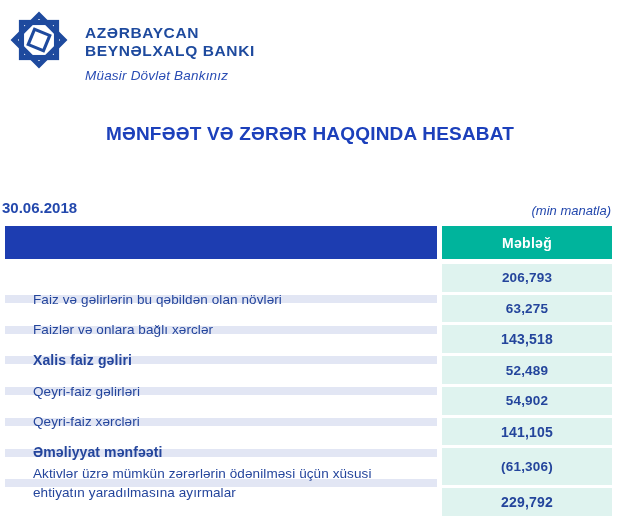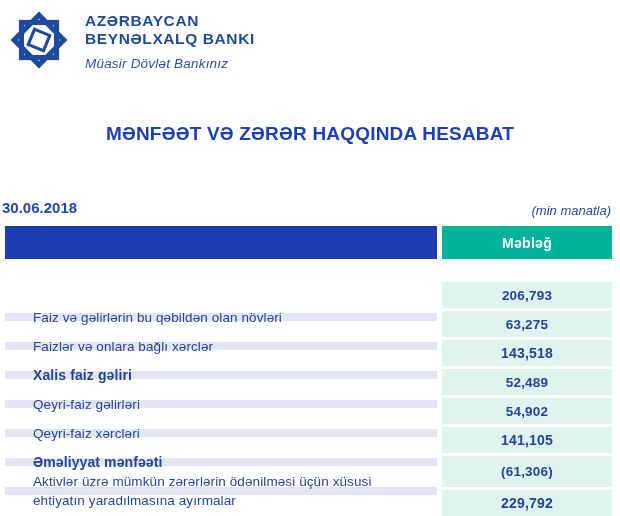--- a/index.html
+++ b/index.html
@@ -14,21 +14,21 @@
   *{box-sizing:border-box;margin:0;padding:0;}
   html,body{background:#ffffff;}
   body{font-family:"Liberation Sans",sans-serif;}
   .page{
     position:relative;width:620px;height:516px;background:#ffffff;
     overflow:hidden;margin:0 auto;
   }
   
   .brand{position:absolute;top:7px;left:6px;display:flex;gap:13px;align-items:flex-start;}
   .logo{width:66px;height:66px;flex:0 0 auto;}
-  .brand-text{padding-top:5px;}
+  .brand-text{padding-top:5px;margin-top:12px;}
   .brand-name{
     color:var(--brand-blue);font-weight:bold;font-size:15.5px;line-height:18px;
     letter-spacing:0.6px;
   }
   .brand-tagline{
     margin-top:8px;color:#2a4db4;font-style:italic;font-size:13.5px;letter-spacing:0.2px;
   }
   
   .title{
     position:absolute;top:123px;left:0;width:100%;text-align:center;
@@ -40,21 +40,21 @@
   }
   .meta-unit{
     position:absolute;top:203px;right:9px;color:#2348ad;font-style:italic;font-size:13px;
   }
   
   .table{
     position:absolute;top:226px;left:5px;right:8px;bottom:0;
     display:flex;flex-direction:column;gap:3px;overflow:hidden;
   }
   .t-row{display:flex;gap:5px;}
-  .header-row{height:33px;flex:0 0 33px;margin-bottom:20px;}
+  .header-row{height:33px;flex:0 0 33px;margin-bottom:2px;}
   .header-label{flex:1;background:var(--header-blue);}
   .header-value{
     flex:0 0 170px;background:var(--teal);color:#ffffff;font-weight:bold;font-size:14px;
     display:flex;align-items:center;justify-content:center;letter-spacing:0.3px;
   }
   .data-row{min-height:26px;}
   .label-cell{
     flex:1;background:var(--label-bg);display:flex;align-items:center;
     padding:4px 12px 4px 28px;
     margin-top:31px;

